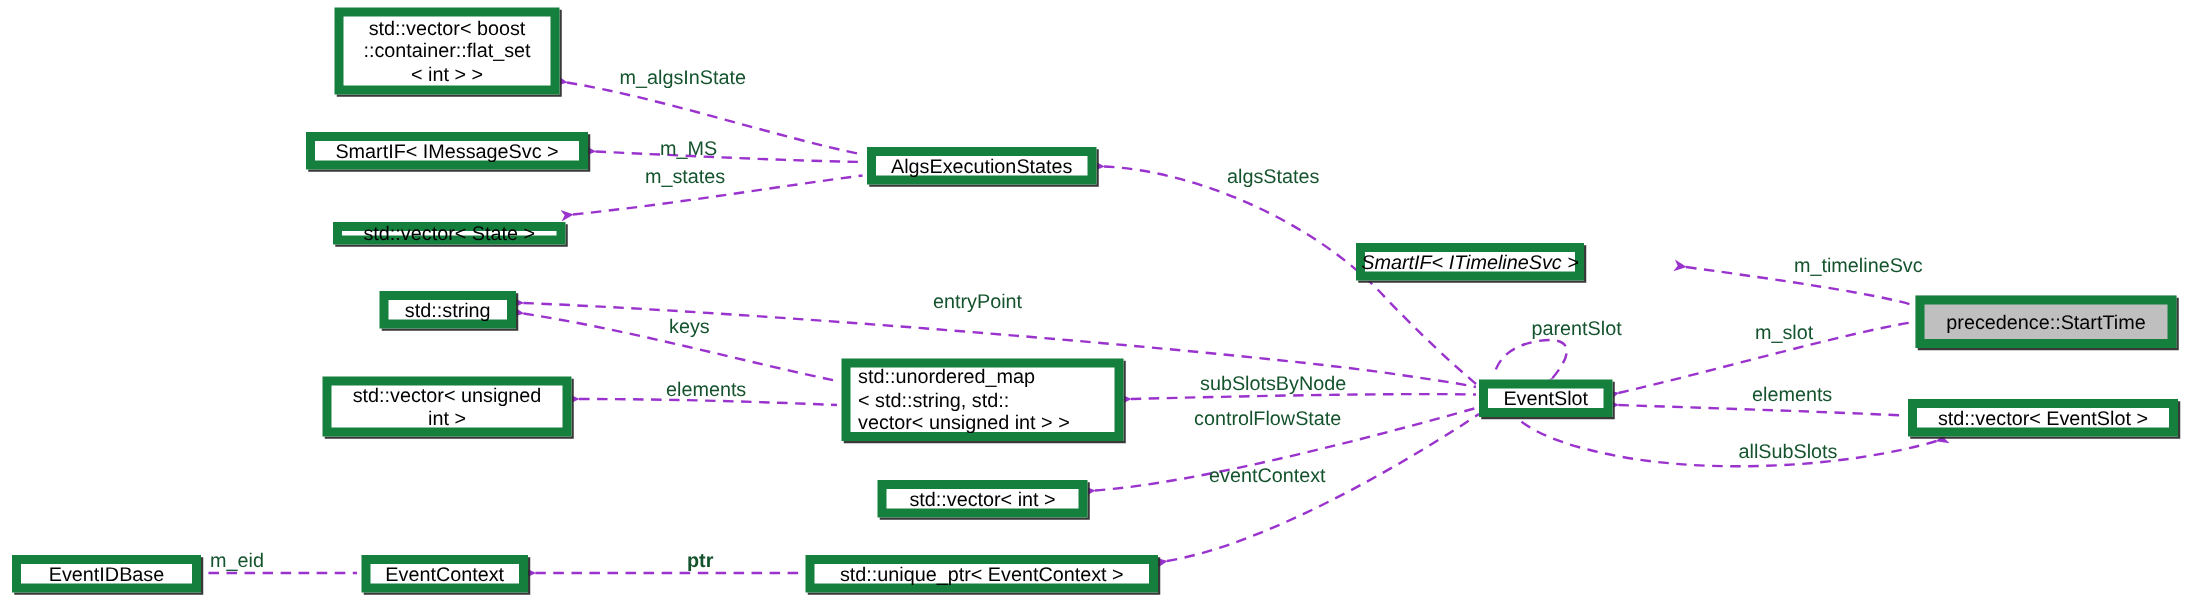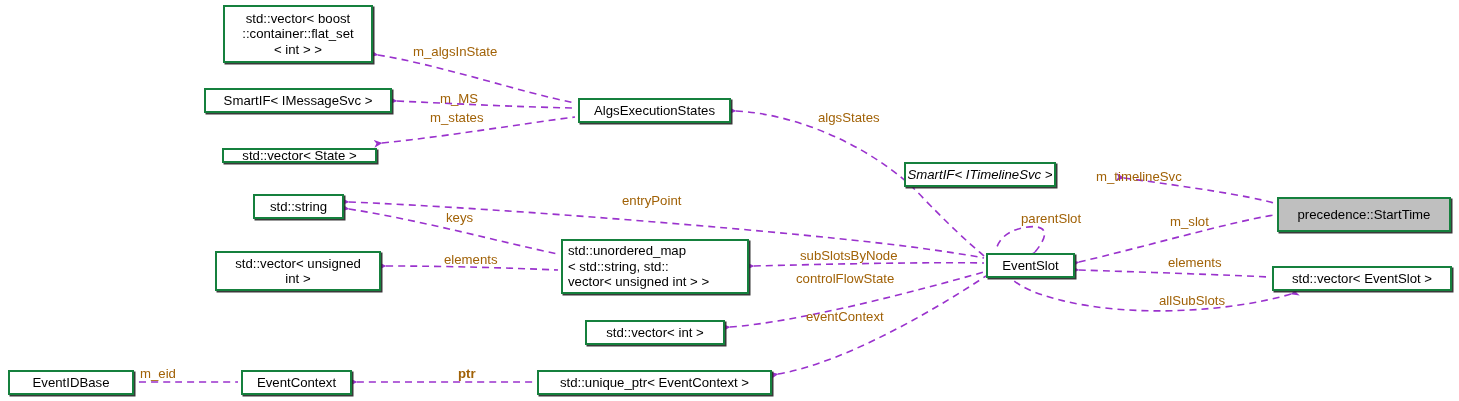--- a/index.html
+++ b/index.html
@@ -19,21 +19,21 @@
     position: absolute;
     left: 0;
     top: 0;
     width: 1459px;
     height: 401px;
     pointer-events: none;
   }
   .node {
     position: absolute;
     box-sizing: border-box;
-    border: 2px solid #15803d;
+    border: 6px solid #15803d;
     background: #ffffff;
     color: #000000;
     font-size: 13.2px;
     line-height: 15.5px;
     display: flex;
     align-items: center;
     justify-content: center;
     text-align: center;
     padding: 1px 5px;
     white-space: pre;
@@ -43,21 +43,21 @@
     background: #bfbfbf;
   }
   .node.leftalign {
     justify-content: flex-start;
     text-align: left;
   }
   .edge-label {
     position: absolute;
     font-size: 13.2px;
     line-height: 14px;
-    color: #a16207;
+    color: #14532d;
     white-space: pre;
     background: transparent;
   }
 </style>
 </head>
 <body>
 
 <div id="diagram">
 
   <svg class="edges" viewBox="0 0 1459 401" xmlns="http://www.w3.org/2000/svg">
@@ -114,21 +114,21 @@
       <div class="edge-label" style="left: 440px; top: 92px;">m_MS</div>
       <div class="edge-label" style="left: 430px; top: 111px;">m_states</div>
       <div class="edge-label" style="left: 818px; top: 111px;">algsStates</div>
       <div class="edge-label" style="left: 622px; top: 194px;">entryPoint</div>
       <div class="edge-label" style="left: 446px; top: 211px;">keys</div>
       <div class="edge-label" style="left: 444px; top: 253px;">elements</div>
       <div class="edge-label" style="left: 800px; top: 249px;">subSlotsByNode</div>
       <div class="edge-label" style="left: 796px; top: 272px;">controlFlowState</div>
       <div class="edge-label" style="left: 806px; top: 310px;">eventContext</div>
       <div class="edge-label" style="left: 993px; top: 212px; padding-left: 28px;">parentSlot</div>
-      <div class="edge-label" style="left: 1096px; top: 170px;">m_timelineSvc</div>
+      <div class="edge-label" style="left: 1196px; top: 170px;">m_timelineSvc</div>
       <div class="edge-label" style="left: 1170px; top: 215px;">m_slot</div>
       <div class="edge-label" style="left: 1168px; top: 256px;">elements</div>
       <div class="edge-label" style="left: 1159px; top: 294px;">allSubSlots</div>
       <div class="edge-label" style="left: 140px; top: 367px;">m_eid</div>
       <div class="edge-label" style="left: 458px; top: 367px; font-weight: bold;">ptr</div>
     </div>
 
 </div>
 
 </body></html>

